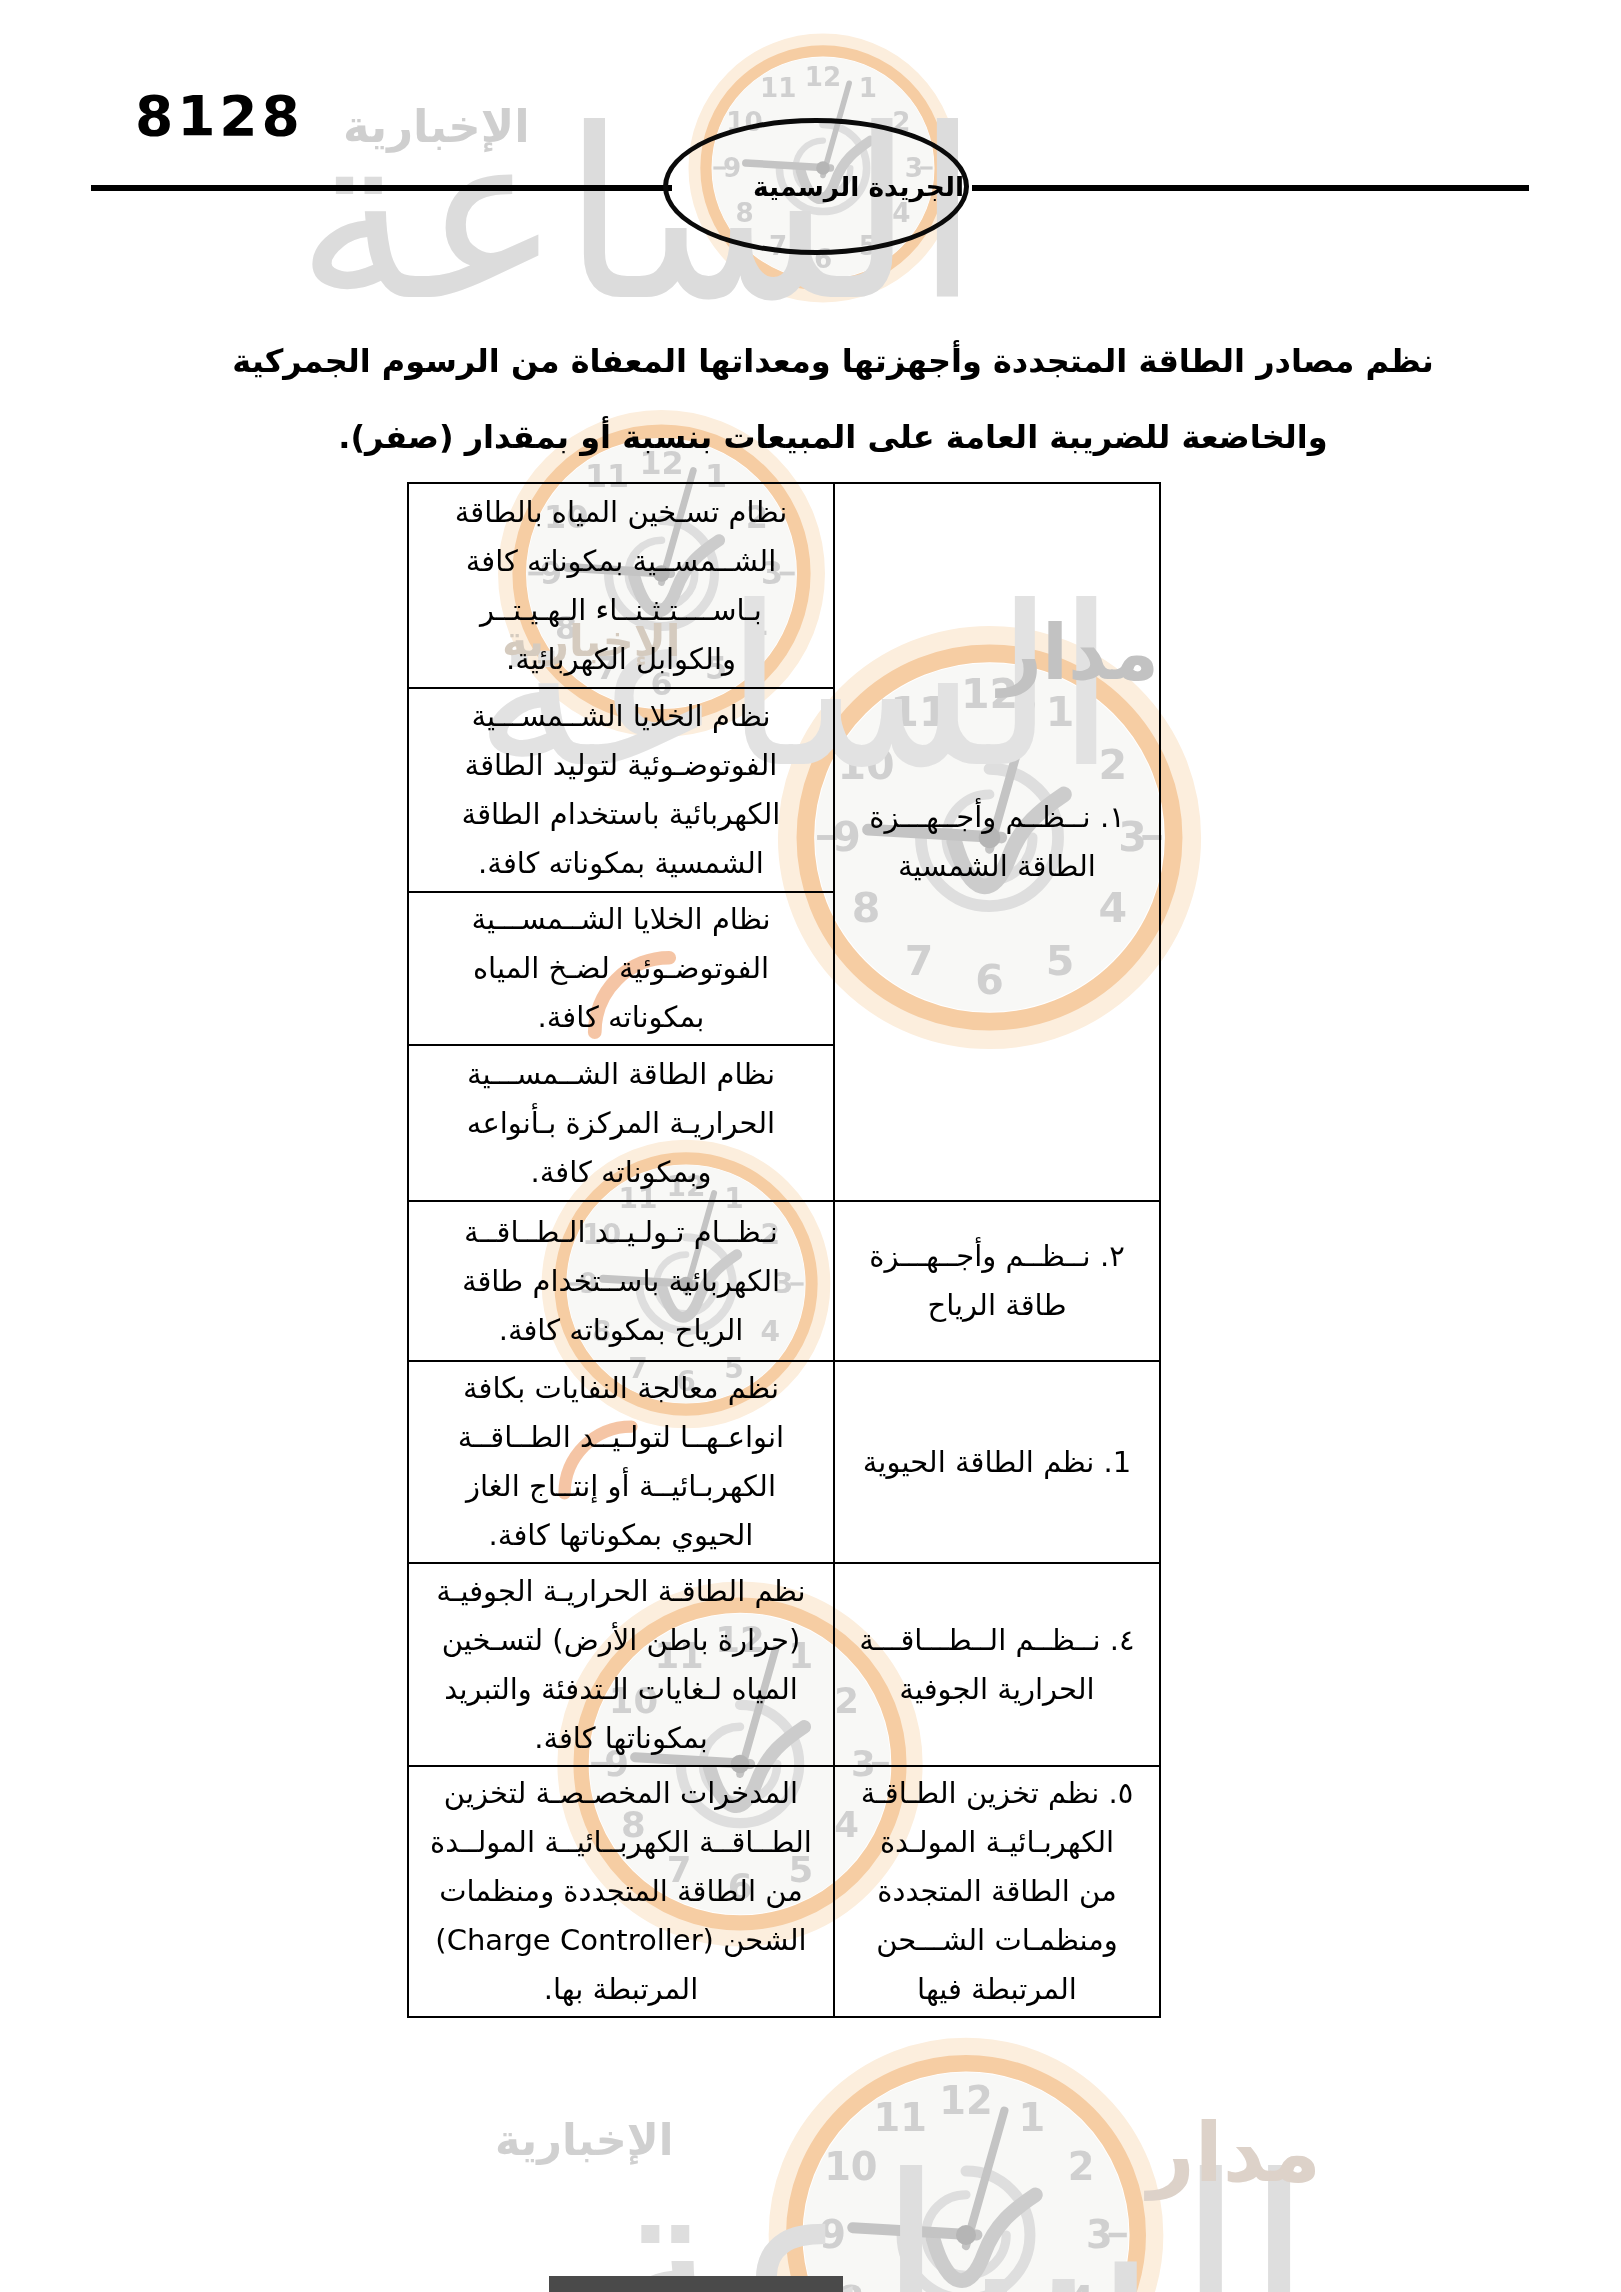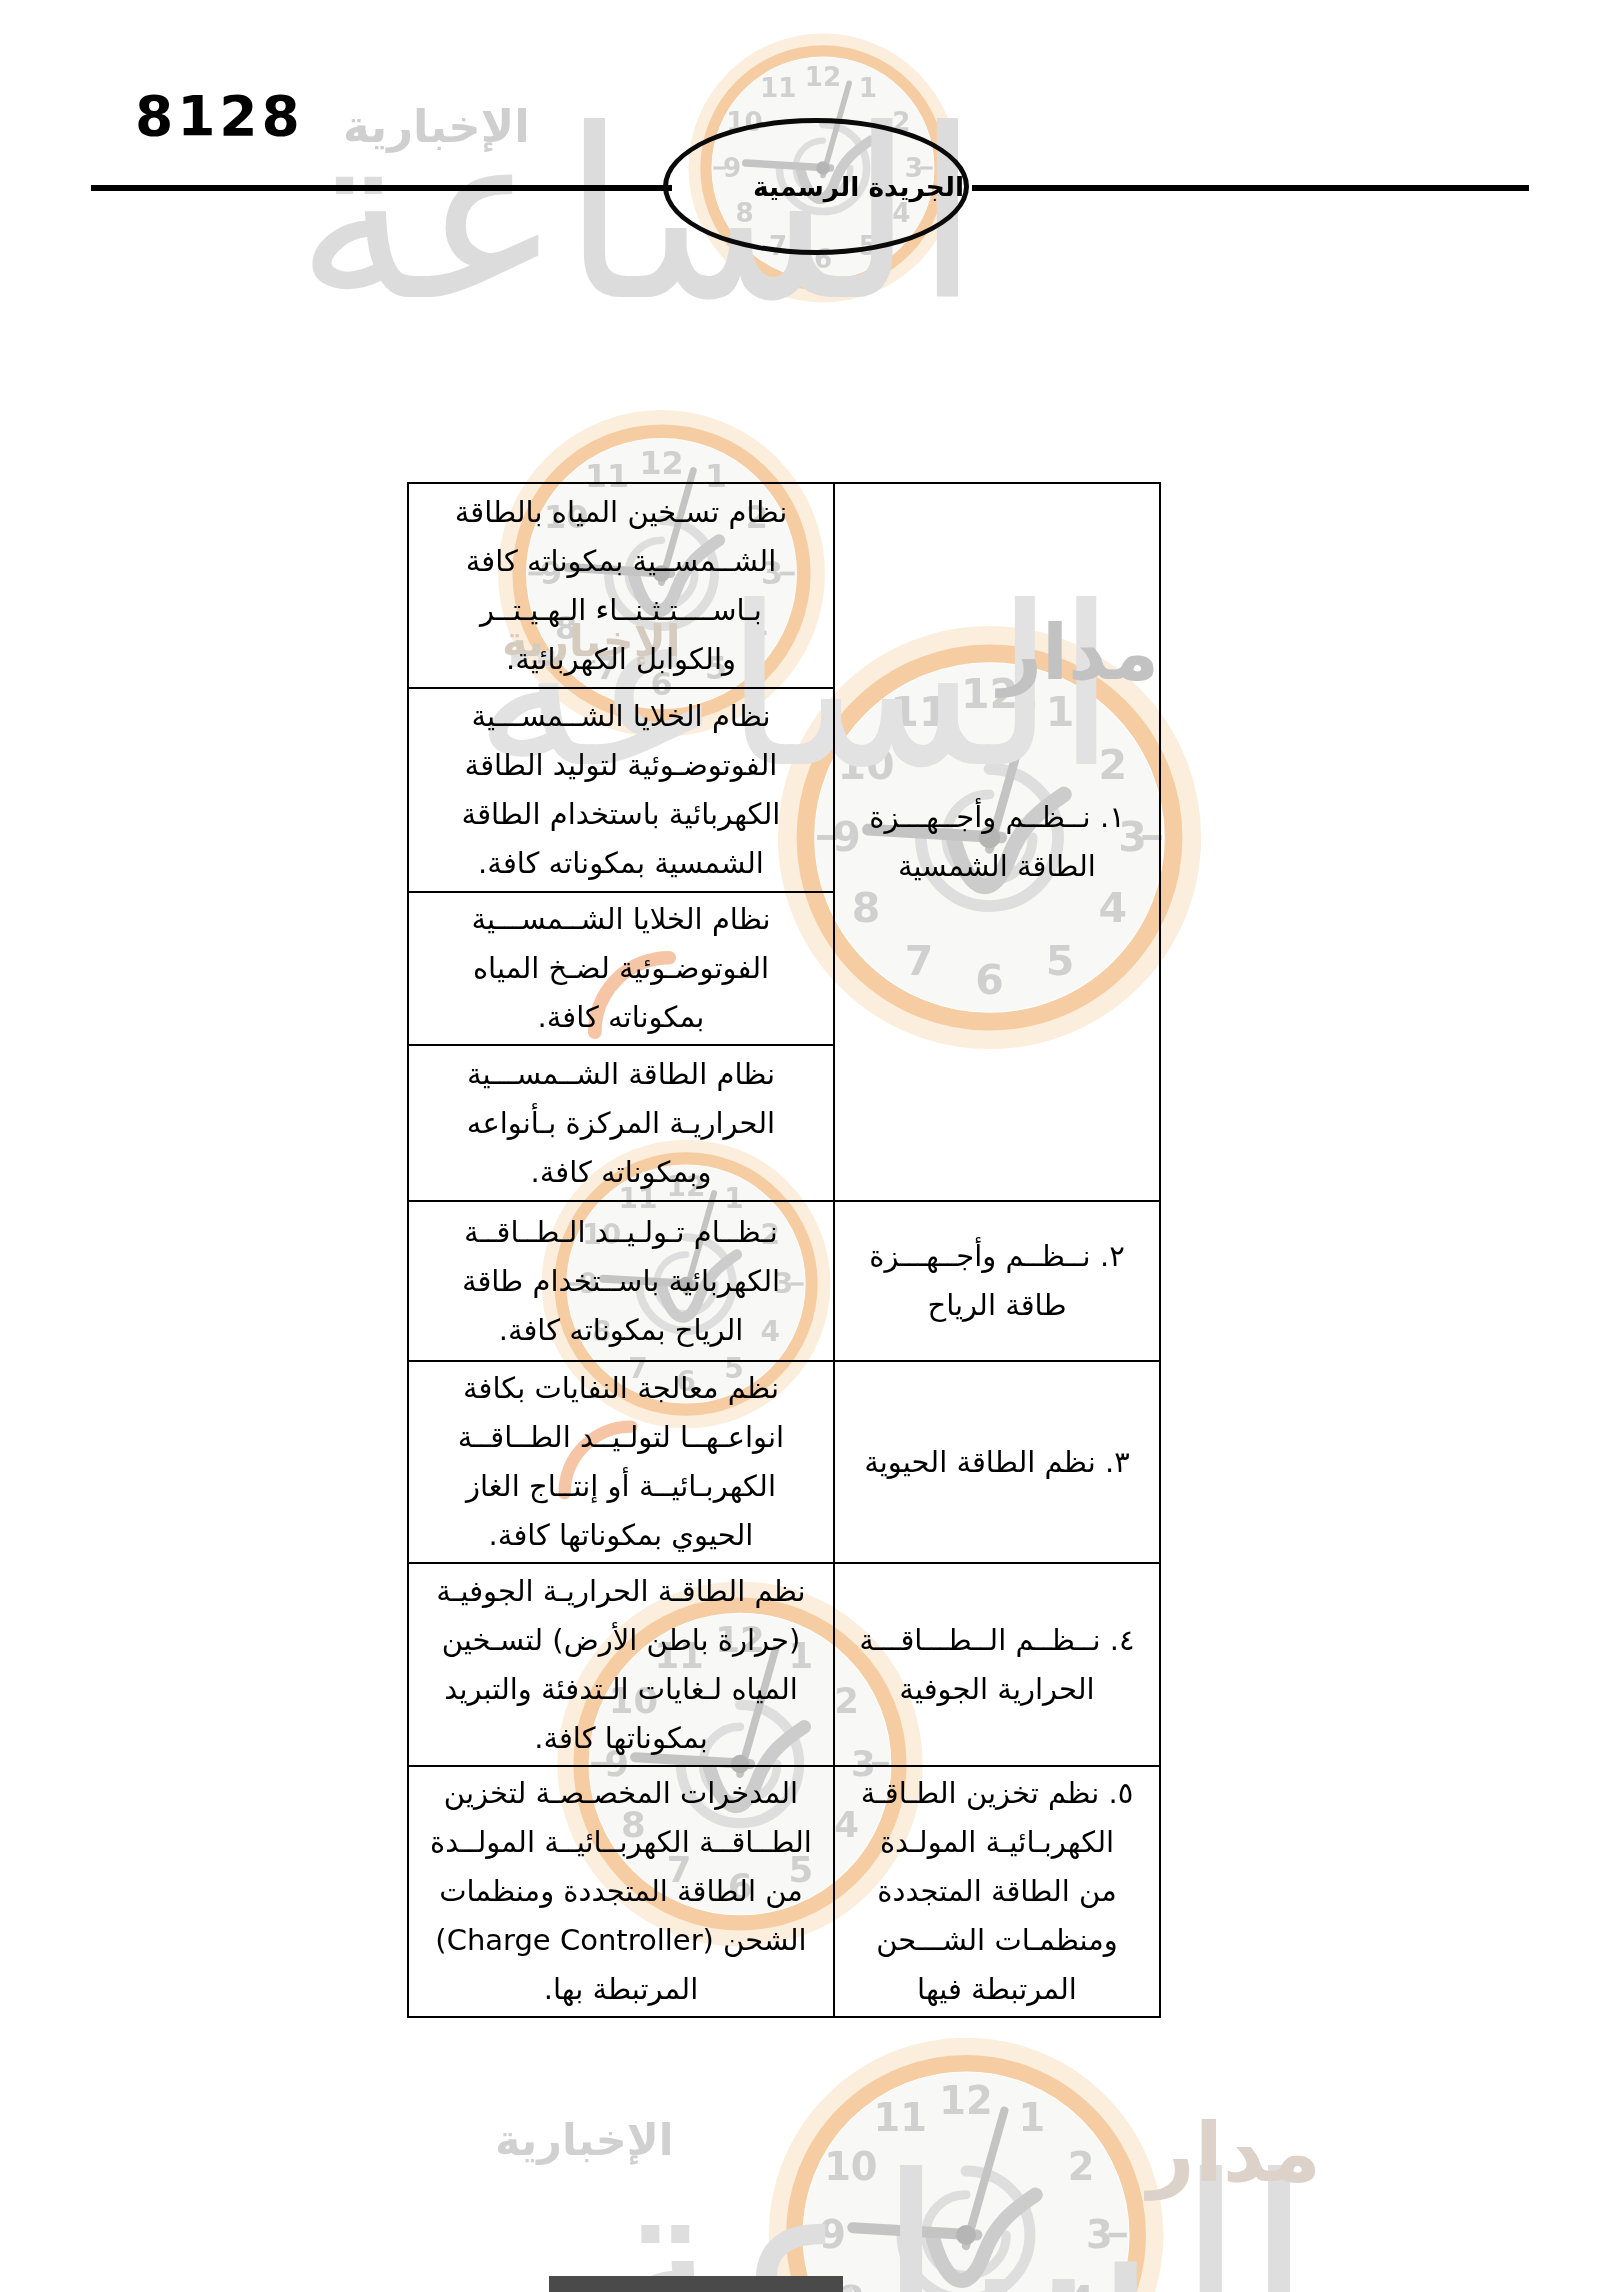--- a/index.html
+++ b/index.html
@@ -147,20 +147,22 @@
   <div id="page-number" class="abs">8128</div>
 
   <div id="rule-left" class="abs header-rule"></div>
   <div id="rule-right" class="abs header-rule"></div>
 
   <div id="gazette-seal" class="abs">
     <span id="gazette-name">الجريدة الرسمية</span>
   </div>
 
 
+  <div id="subtitle" class="abs pre">نظم مصادر الطاقة المتجددة وأجهزتها ومعداتها المعفاة من الرسوم الجمركية
+والخاضعة للضريبة العامة على المبيعات بنسبة أو بمقدار (صفر).</div>
 
   <table id="exemption-table" dir="rtl">
     <colgroup>
       <col style="width:326px">
       <col style="width:426px">
     </colgroup>
     <tbody>
         <tr class="h1">
       <td rowspan="4">١. نــظــم وأجــهـــزة
 الطاقة الشمسية</td>
@@ -186,21 +188,21 @@
 وبمكوناته كافة.</td>
     </tr>
     <tr class="h5">
       <td>٢. نــظــم وأجــهـــزة
 طاقة الرياح</td>
       <td>نـظــام تـولـيــد الـطــاقــة
 الكهربائية باســتخدام طاقة
 الرياح بمكوناته كافة.</td>
     </tr>
     <tr class="h6">
-      <td>٣. نظم الطاقة الحيوية</td>
+      <td>1. نظم الطاقة الحيوية</td>
       <td>نظم معالجة النفايات بكافة
 انواعـهــا لتولـيــد الطــاقــة
 الكهربـائيــة أو إنتــاج الغاز
 الحيوي بمكوناتها كافة.</td>
     </tr>
     <tr class="h7">
       <td>٤. نــظــم الــطـــاقـــة
 الحرارية الجوفية</td>
       <td>نظم الطاقـة الحراريـة الجوفيـة
 (حرارة باطن الأرض) لتسـخين

